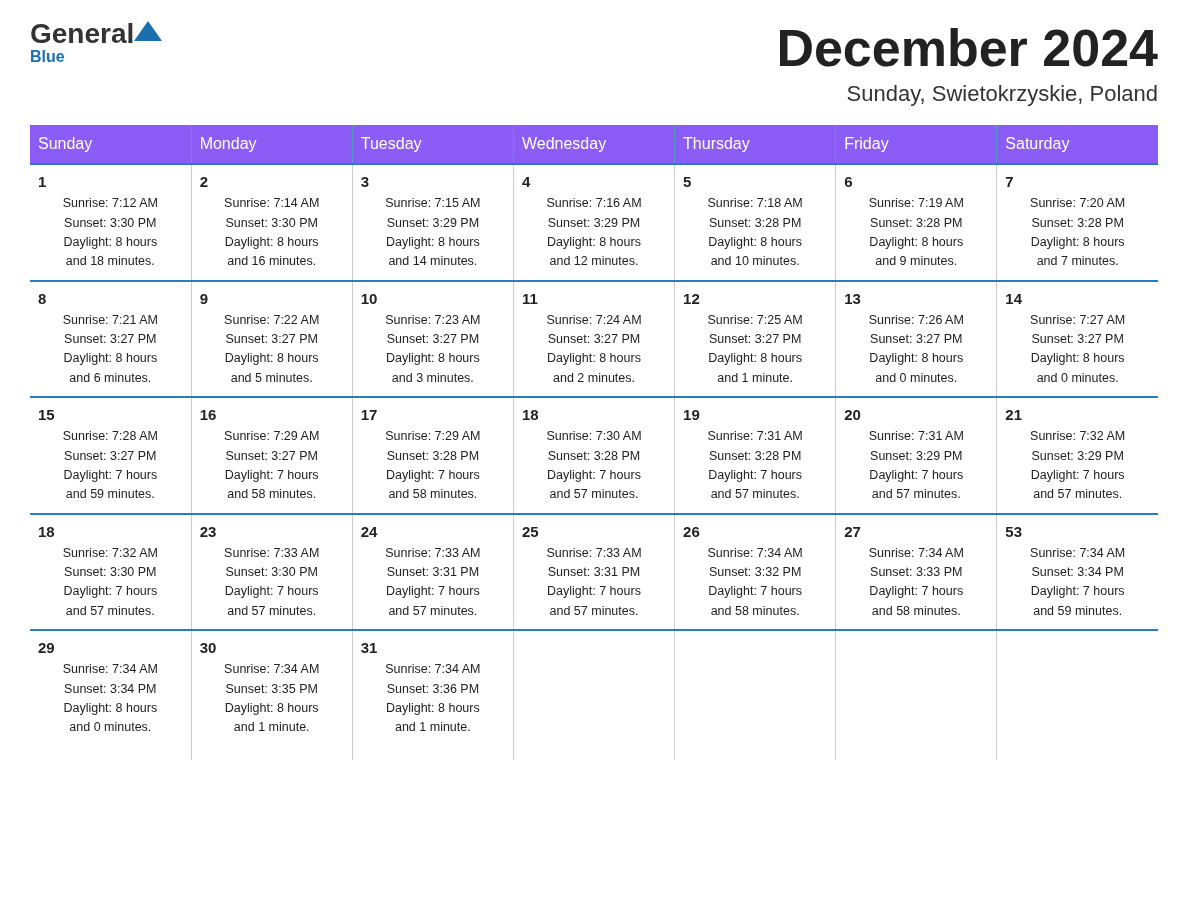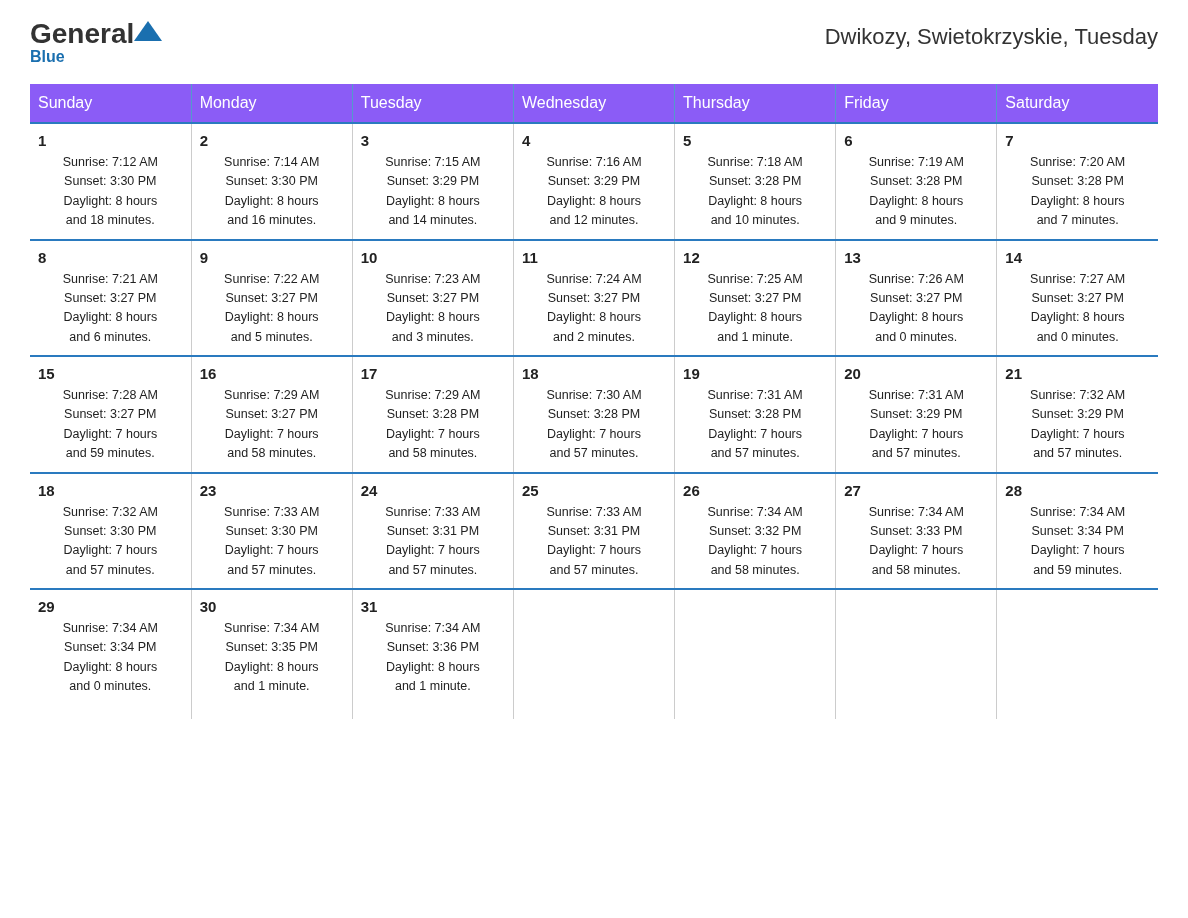--- a/index.html
+++ b/index.html
@@ -101,21 +101,22 @@
     <div class="logo-text">
       <span>General</span><span style="display:inline-block;position:relative;top:0px;">
         <svg width="28" height="22" viewBox="0 0 28 22">
           <polygon points="14,0 28,20 0,20" fill="#1a6faf"></polygon>
         </svg>
       </span>
     </div>
     <div class="logo-sub">Blue</div>
   </div>
   <div class="title-block">
-    <h2>Dwikozy, Swietokrzyskie, Tuesday</h2>
+    <h1>December 2024</h1>
+    <h2>Sunday, Swietokrzyskie, Poland</h2>
   </div>
 </div>
 
 <table>
   <thead>
     <tr id="header-row">
         <th>Sunday</th>
         <th>Monday</th>
         <th>Tuesday</th>
         <th>Wednesday</th>
@@ -315,21 +316,21 @@
 and 58 minutes.</div>
         </td>
         <td>
           <div class="day-num">27</div>
           <div class="day-info" style="white-space: pre-line;">Sunrise: 7:34 AM
 Sunset: 3:33 PM
 Daylight: 7 hours
 and 58 minutes.</div>
         </td>
         <td>
-          <div class="day-num">28</div>
+          <div class="day-num">53</div>
           <div class="day-info" style="white-space: pre-line;">Sunrise: 7:34 AM
 Sunset: 3:34 PM
 Daylight: 7 hours
 and 59 minutes.</div>
         </td>
       </tr>
       <tr>
         <td>
           <div class="day-num">29</div>
           <div class="day-info" style="white-space: pre-line;">Sunrise: 7:34 AM

